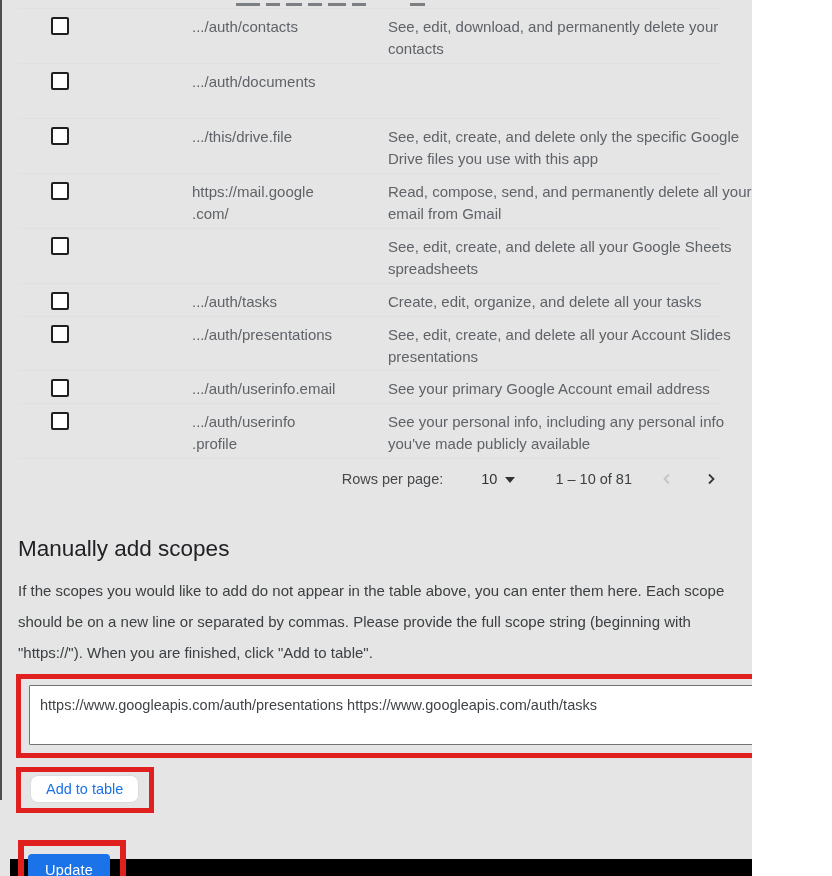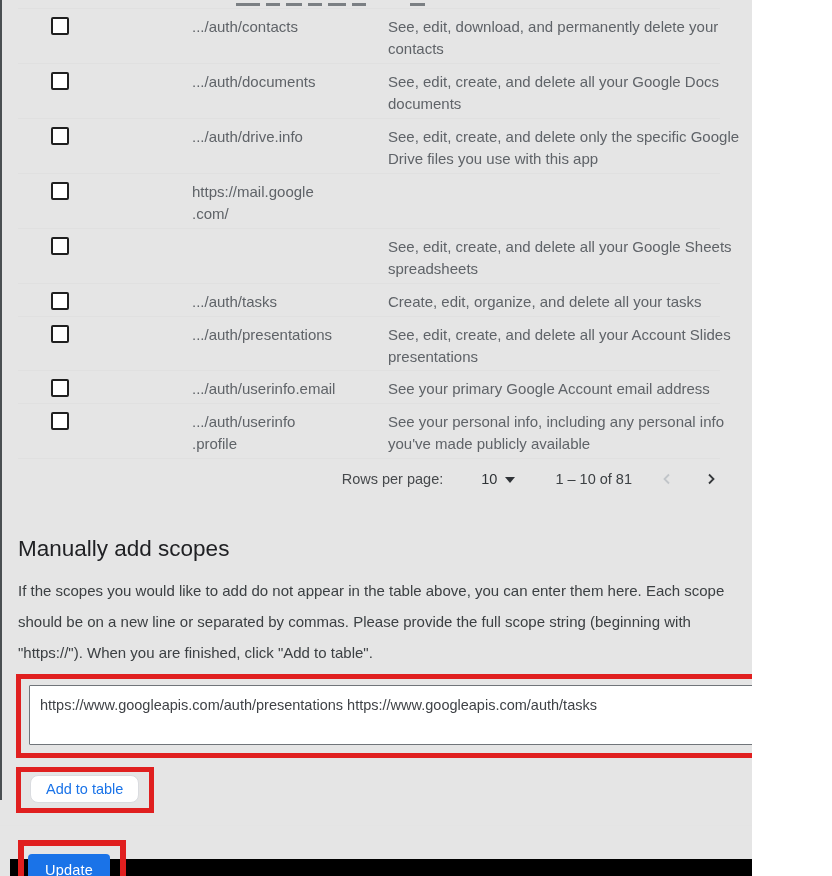--- a/index.html
+++ b/index.html
@@ -83,33 +83,33 @@
 
     <div class="row h2">
       <span class="cb"></span>
       <div class="scope">.../auth/contacts</div>
       <div class="desc">See, edit, download, and permanently delete your
 contacts</div>
     </div>
     <div class="row h2">
       <span class="cb"></span>
       <div class="scope">.../auth/documents</div>
-      <div class="desc">See, edit, create, and delete all your Google Docs
-documents</div>
     </div>
     <div class="row h2">
       <span class="cb"></span>
-      <div class="scope">.../auth/drive.info</div>
+      <div class="scope">.../this/drive.file</div>
       <div class="desc">See, edit, create, and delete only the specific Google
 Drive files you use with this app</div>
     </div>
     <div class="row h2">
       <span class="cb"></span>
       <div class="scope">https://mail.google
 .com/</div>
+      <div class="desc">Read, compose, send, and permanently delete all your
+email from Gmail</div>
     </div>
     <div class="row h2">
       <span class="cb"></span>
       <div class="desc">See, edit, create, and delete all your Google Sheets
 spreadsheets</div>
     </div>
     <div class="row h1">
       <span class="cb"></span>
       <div class="scope">.../auth/tasks</div>
       <div class="desc">Create, edit, organize, and delete all your tasks</div>

